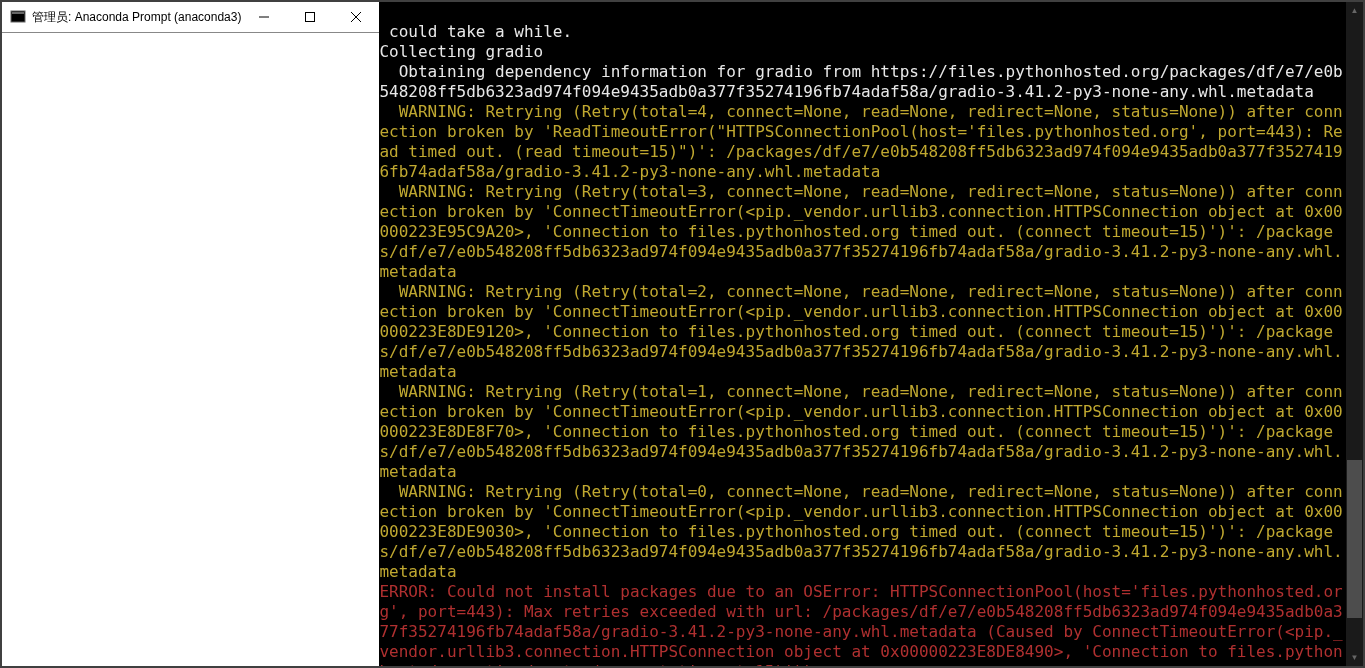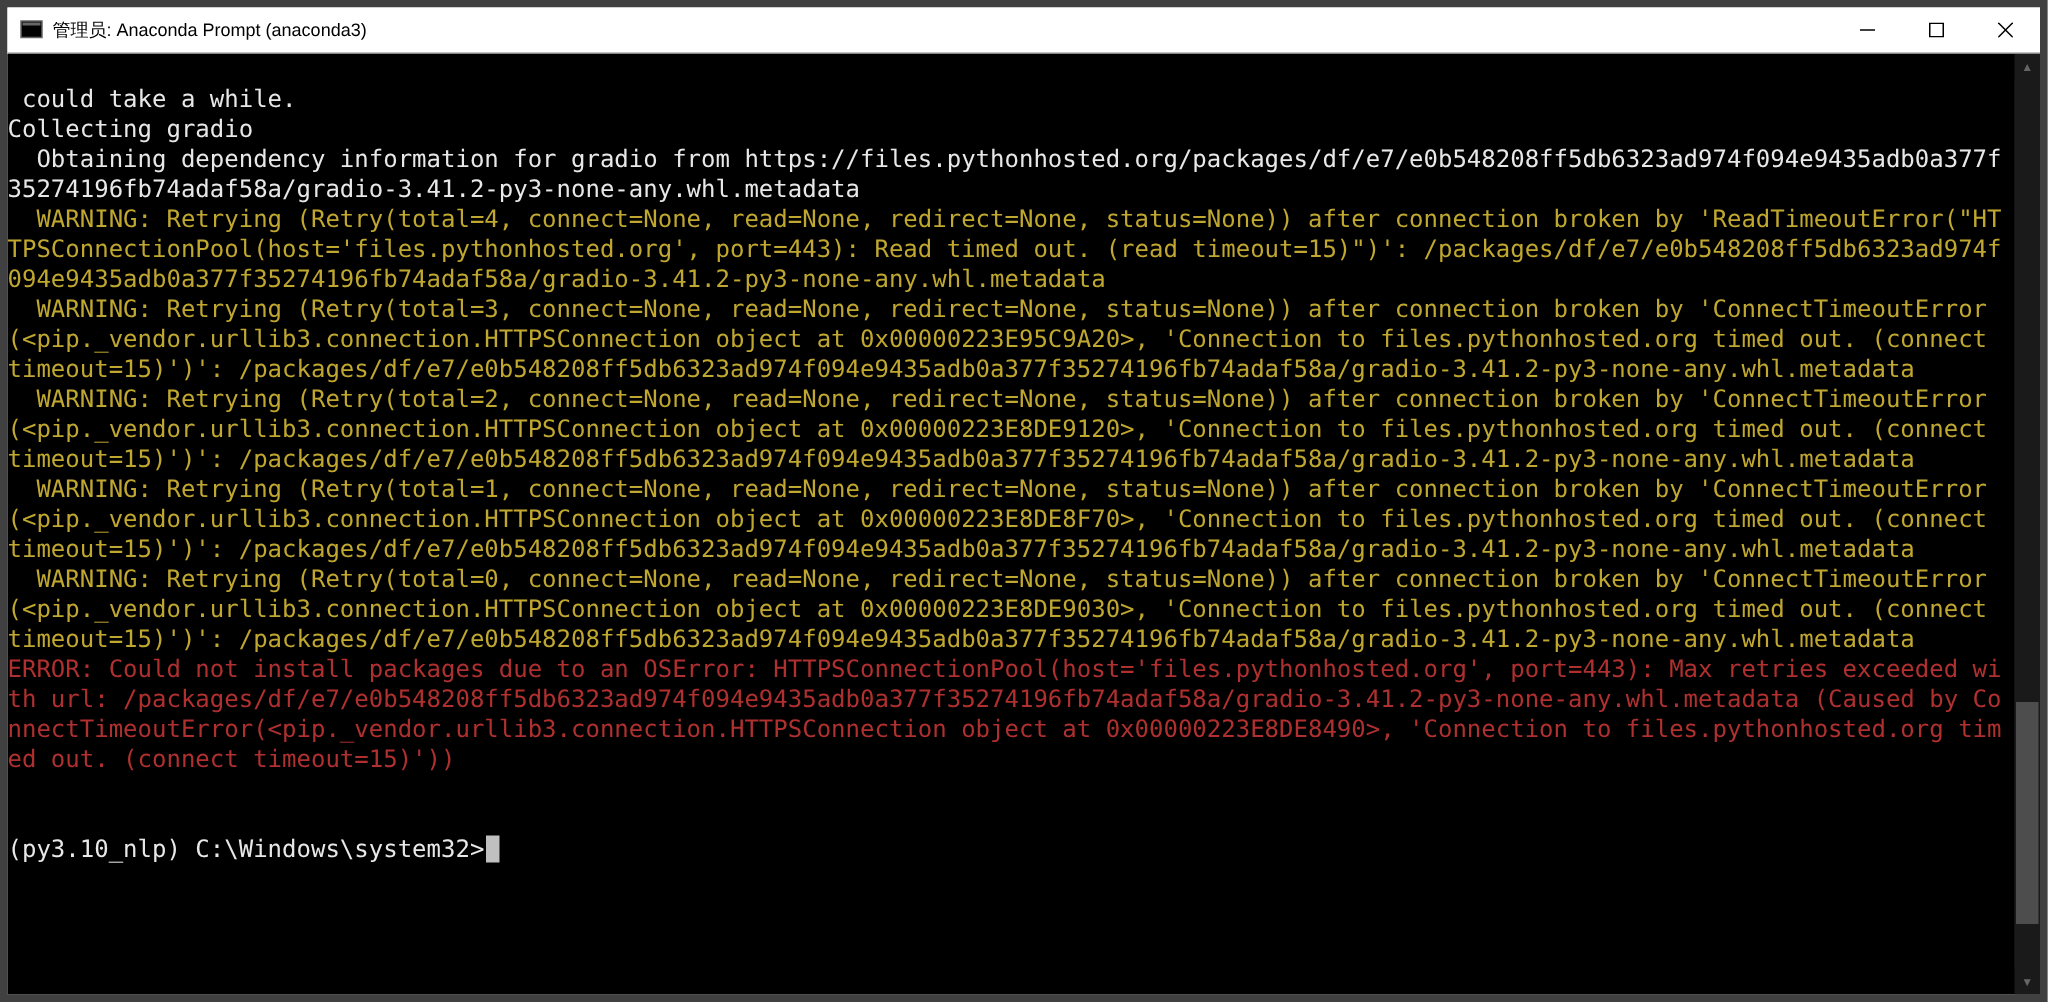--- a/index.html
+++ b/index.html
@@ -1,17 +1,17 @@
 <!DOCTYPE html>
 <html><head>
 <meta charset="utf-8">
 <style>
   * { margin: 0; padding: 0; box-sizing: border-box; }
   html, body { width: 1365px; height: 668px; overflow: hidden; font-family: "Segoe UI", Tahoma, sans-serif; }
-  .window { width: 1365px; height: 668px; background: #ffffff; display: flex; flex-direction: column; border: 5px solid #404040; }
+  .window { width: 1365px; height: 668px; background: #ffffff; display: flex; border: 2px solid #404040; }
   .titlebar { height: 31px; background: #ffffff; display: flex; align-items: center; border-bottom: 1px solid #888; }
   .titlebar-icon { width: 16px; height: 16px; margin-left: 8px; margin-right: 6px; display: inline-flex; align-items: center; justify-content: center; }
   .titlebar-title { font-size: 12px; color: #000; flex: 0 0 auto; }
   .titlebar-spacer { flex: 1 1 auto; }
   .titlebar-btn { width: 46px; height: 31px; display: flex; align-items: center; justify-content: center; font-size: 10px; color: #000; }
   .titlebar-btn svg { width: 10px; height: 10px; }
   .client { flex: 1 1 auto; background: #000000; position: relative; overflow: hidden; }
   .terminal { position: absolute; left: 0; top: 0; right: 17px; bottom: 0; padding: 20px 0 0 0; font-family: "NSimSun","SimSun","Consolas",monospace; font-size: 16px; line-height: 20px; white-space: pre-wrap; word-break: break-all; color: #c0c0c0; letter-spacing: 0px; }
   .c-white { color: #e8e8e8; }
   .c-gray  { color: #c0c0c0; }

